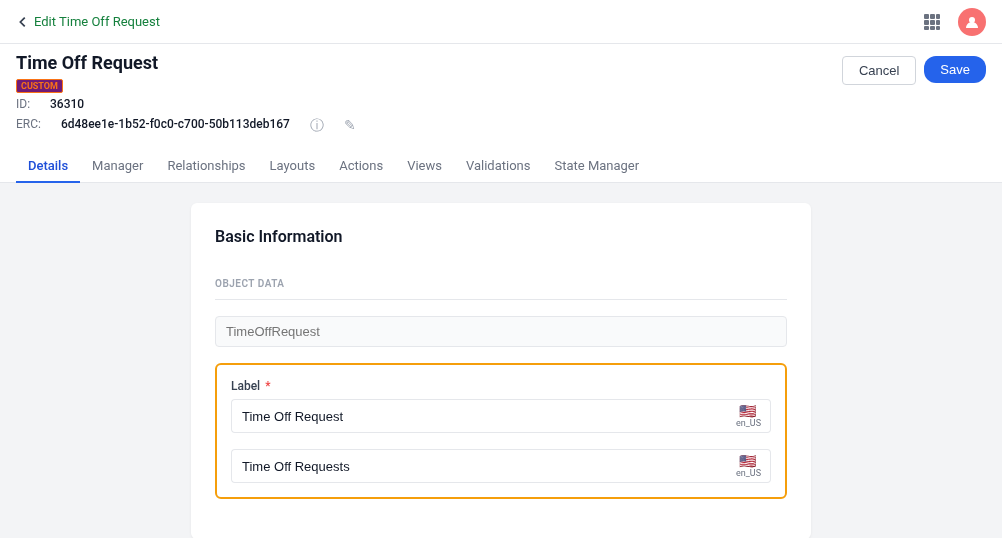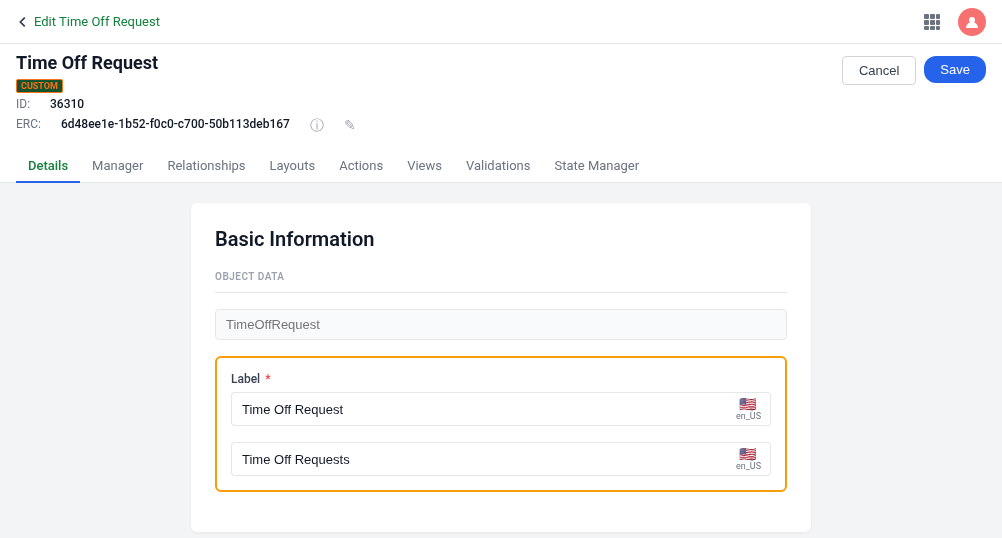--- a/index.html
+++ b/index.html
@@ -73,21 +73,21 @@
       padding-bottom: 8px;
     }
     .object-title {
       font-size: 18px;
       font-weight: 700;
       color: #111827;
       line-height: 1.2;
     }
     .custom-badge {
       display: inline-block;
-      background: #14532d;
+      background: #701a75;
       border: 1px solid #f97316;
       color: #f97316;
       font-size: 9px;
       font-weight: 700;
       padding: 1px 4px;
       border-radius: 2px;
       margin-top: 3px;
       text-transform: uppercase;
     }
     .meta-info {
@@ -145,45 +145,45 @@
     .tab {
       padding: 8px 12px;
       font-size: 13px;
       color: #6b7280;
       cursor: pointer;
       border-bottom: 2px solid transparent;
       margin-bottom: -1px;
       white-space: nowrap;
     }
     .tab.active {
-      color: #15803d;
+      color: #1d4ed8;
       border-bottom: 2px solid #2563eb;
       font-weight: 500;
     }
 
     
     .main-content {
       padding: 20px;
       background: #f3f4f6;
       height: calc(538px - 44px - 80px - 36px);
       overflow-y: auto;
     }
     .form-card {
       background: #fff;
       border-radius: 6px;
       padding: 24px;
       max-width: 620px;
       margin: 0 auto;
       box-shadow: 0 1px 3px rgba(0,0,0,0.06);
     }
     .section-title {
-      font-size: 20px;
+      font-size: 16px;
       font-weight: 600;
       color: #111827;
-      margin-bottom: 20px;
+      margin-bottom: 32px;
     }
     .section-label {
       font-size: 10px;
       font-weight: 600;
       color: #9ca3af;
       text-transform: uppercase;
       letter-spacing: 0.05em;
       margin-bottom: 10px;
     }
     .divider {

